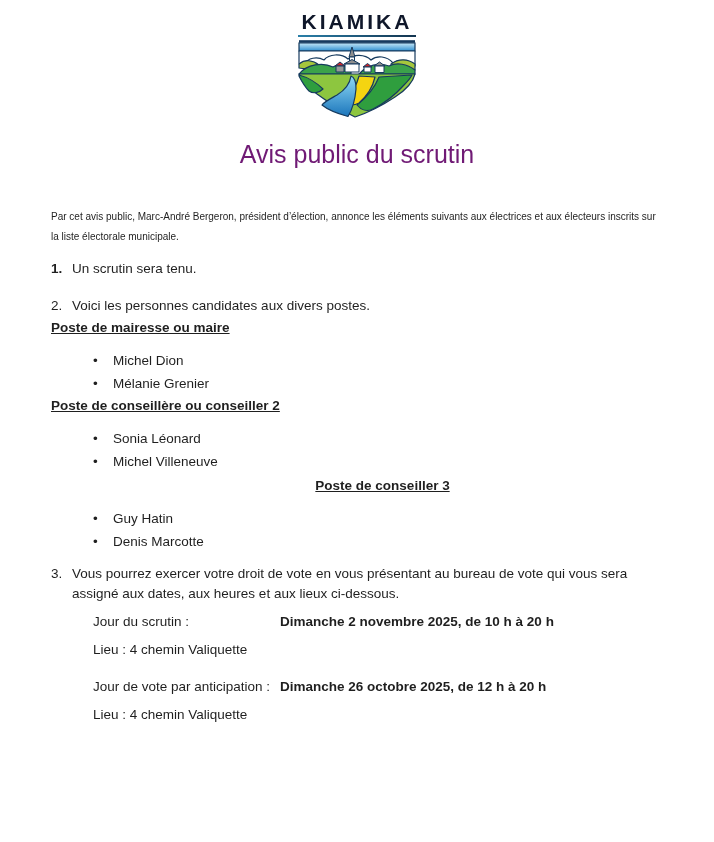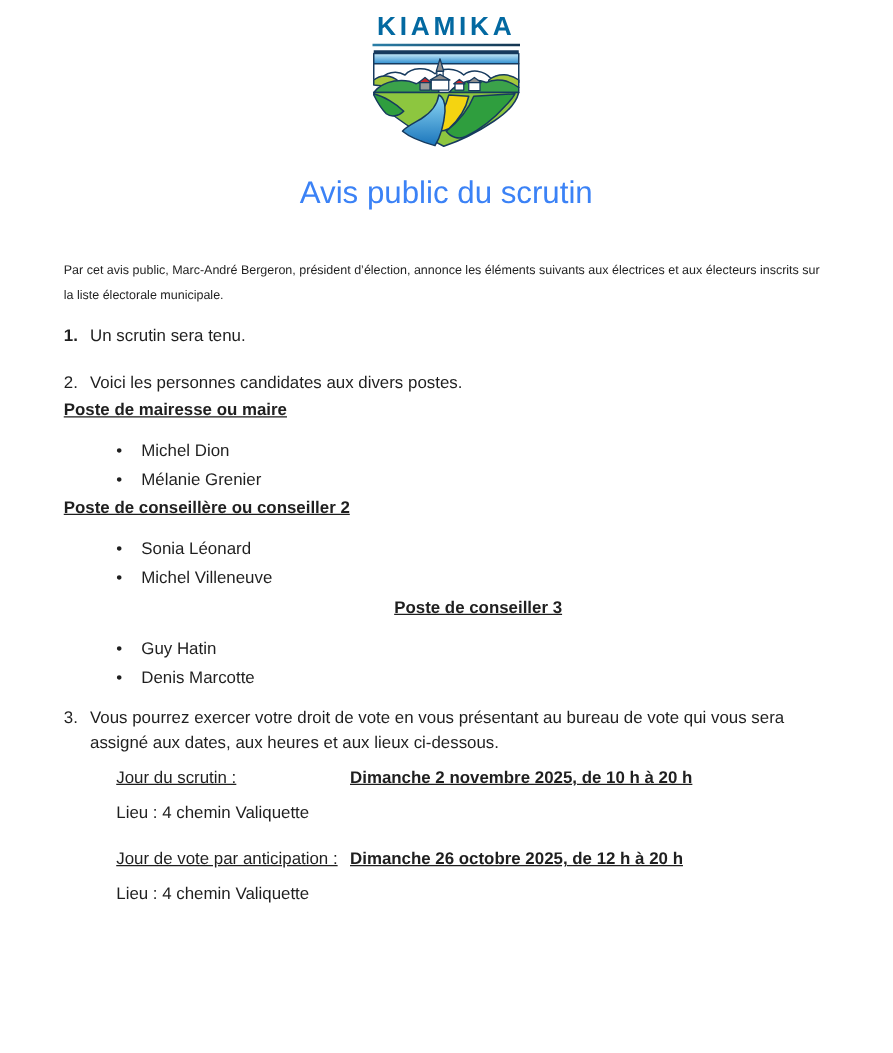--- a/index.html
+++ b/index.html
@@ -11,32 +11,32 @@
     margin:0 auto;
     background:#ffffff;
     color:#1f1f1f;
     font-family:"Liberation Sans", sans-serif;
     overflow:hidden;
   }
   
   .logo-block { padding-top:10px; text-align:center; }
   .wordmark {
     font-size:21px; font-weight:700; letter-spacing:3px;
-    color:#0369a1; line-height:24px;
+    color:#0f172a; line-height:24px;
   }
   .wordmark-underline {
     width:118px; height:2.4px;
     background:linear-gradient(90deg,#2a7fa8,#14344f);
     margin:1px auto 2px;
   }
   .logo-art { display:block; margin:0 auto; }
   
   .doc-title {
     margin-top:20px;
-    font-size:25px; font-weight:400; color:#3b82f6;
+    font-size:25px; font-weight:400; color:#701a75;
     text-align:center; line-height:30px;
   }
   .meta-row {
     display:flex; justify-content:space-between;
     margin:36px 53px 0 51px;
     font-size:15px; line-height:19px;
   }
   
   .intro {
     margin:38px 49px 0 51px;
@@ -62,21 +62,21 @@
   .candidates li {
     margin-left:77px;
     font-size:13.5px; line-height:20px;
   }
   .candidates li + li { margin-top:3px; }
   .bullet { display:inline-block; width:20px; }
   
   .detail-row {
     display:flex;
     margin:8px 0 0 93px;
-    font-size:13.5px; line-height:20px;text-decoration:underline;
+    font-size:13.5px; line-height:20px;
   }
   #detail-row-2 { margin-top:17px; }
   .detail-label { flex:0 0 187px; width:187px; }
   .detail-value { font-weight:700; }
   .detail-loc {
     margin:8px 0 0 93px;
     font-size:13.5px; line-height:20px;
   }
 </style>
 </head>

